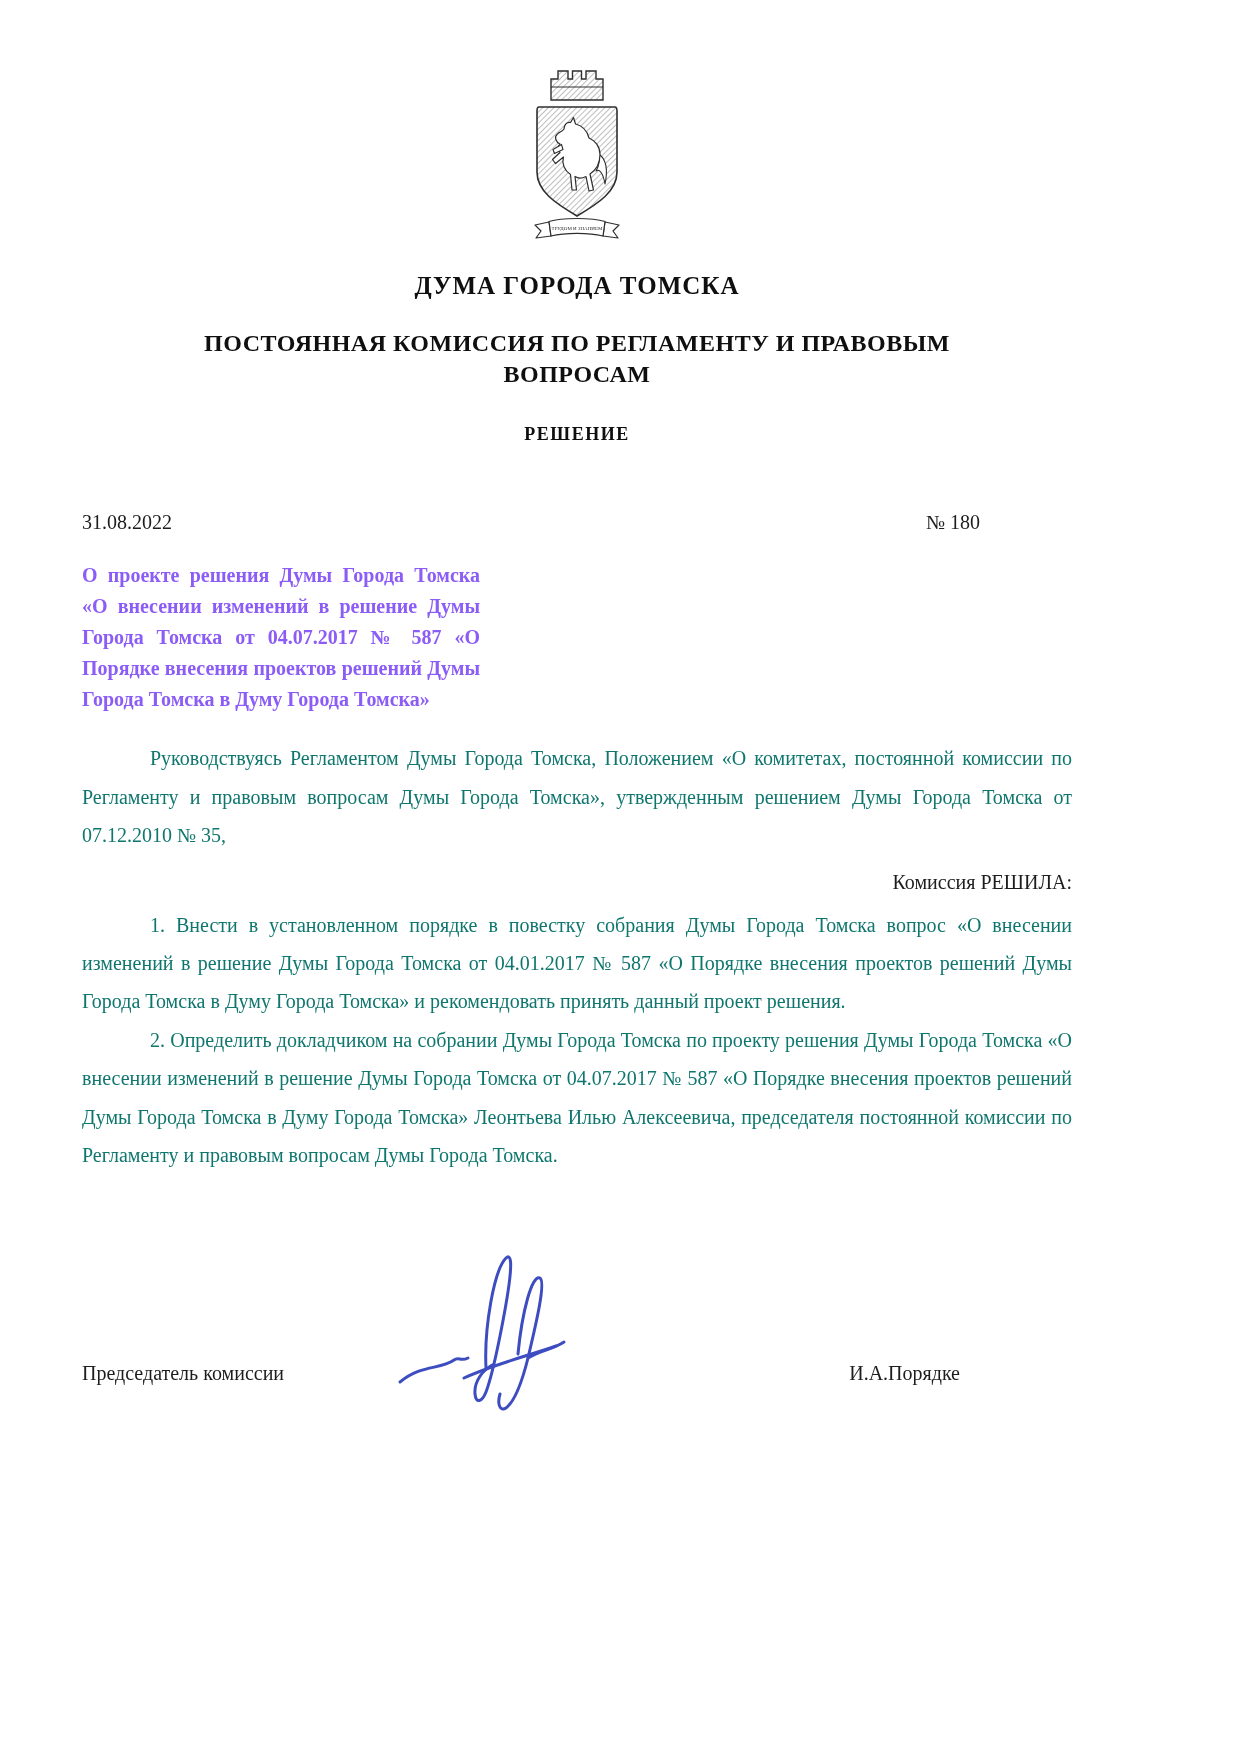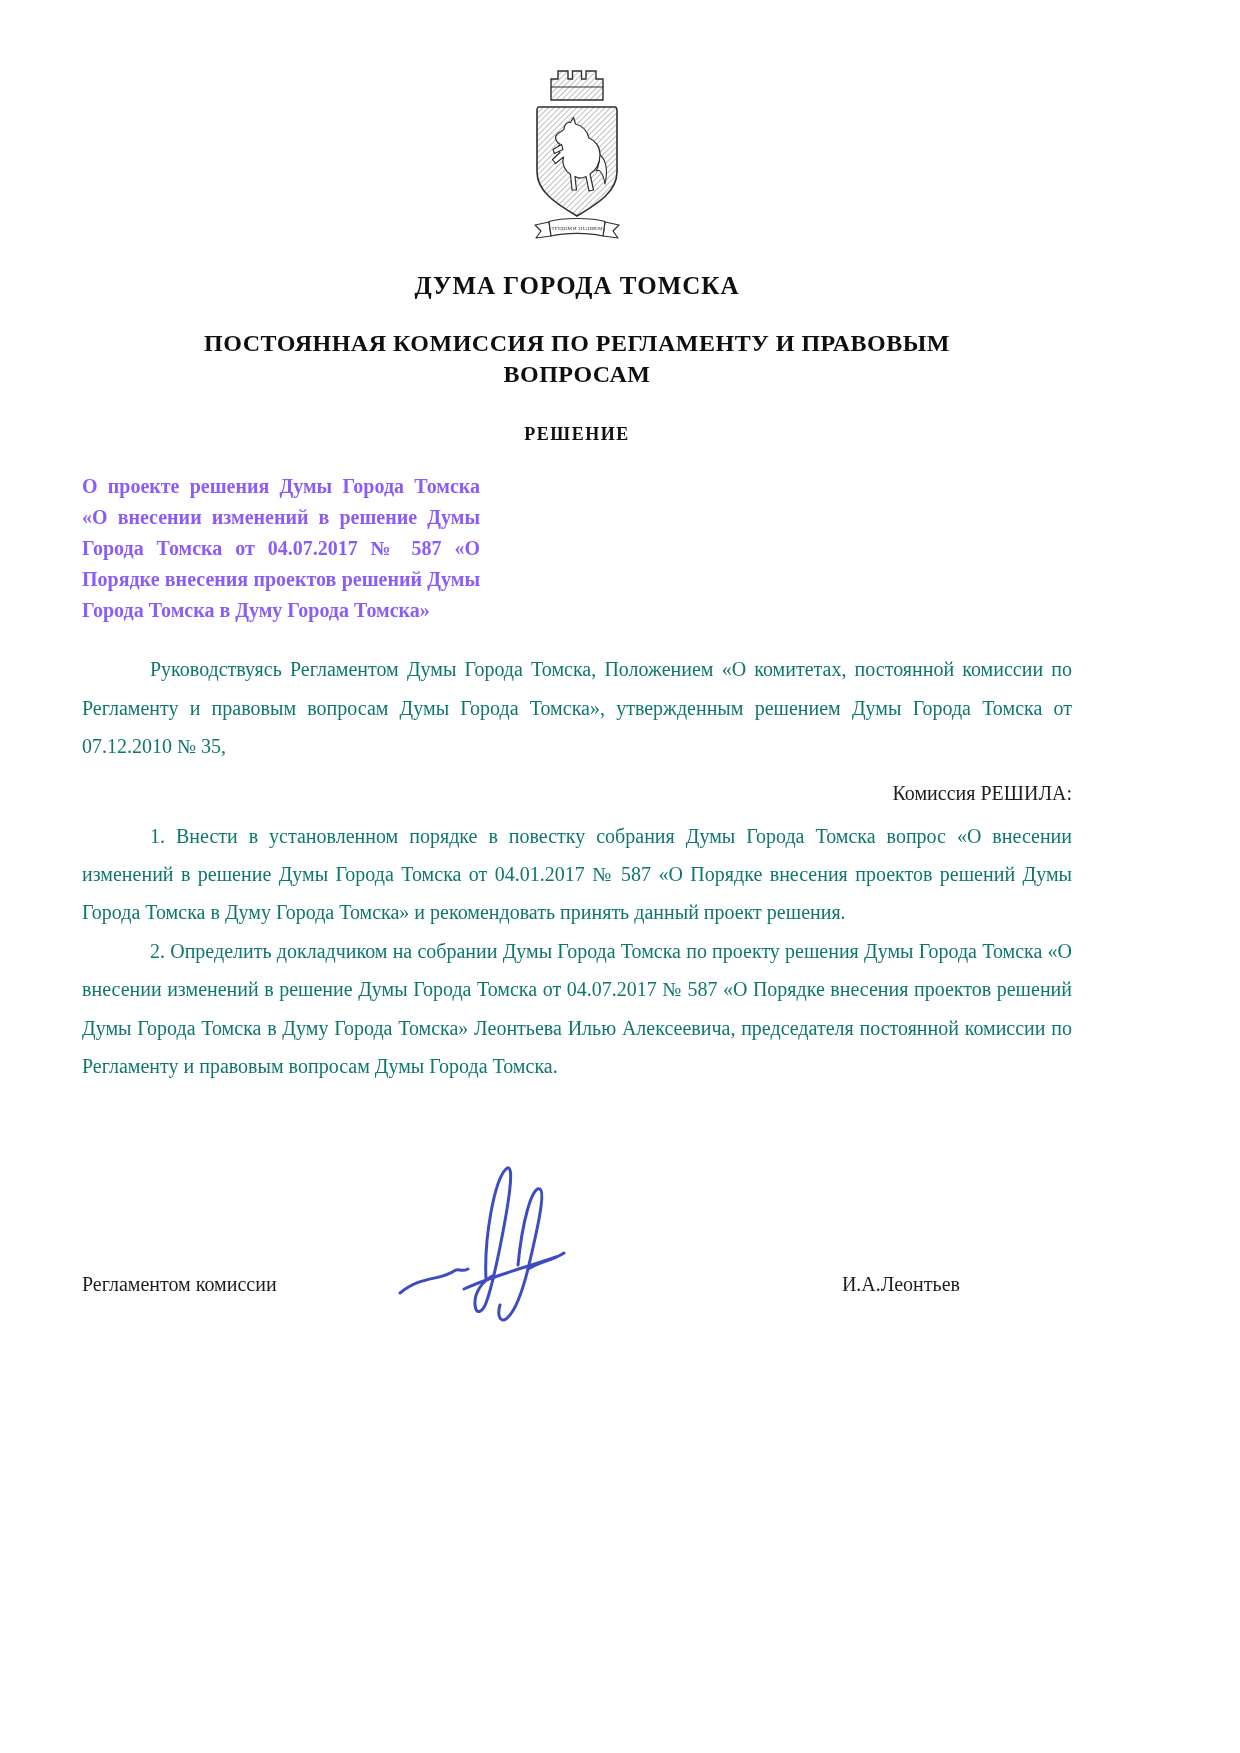--- a/index.html
+++ b/index.html
@@ -86,38 +86,42 @@
         </g>
       </svg>
     </div>
 
     <h1 class="org">ДУМА ГОРОДА ТОМСКА</h1>
 
     <h2 class="commission">ПОСТОЯННАЯ КОМИССИЯ ПО РЕГЛАМЕНТУ И ПРАВОВЫМ ВОПРОСАМ</h2>
 
     <h3 class="doctype">РЕШЕНИЕ</h3>
 
+    <div class="meta">
+      <span class="date">31.08.2022</span>
+      <span class="number">№ 180</span>
+    </div>
 
     <p class="subject">О проекте решения Думы Города Томска «О внесении изменений в решение Думы Города Томска от 04.07.2017 № 587 «О Порядке внесения проектов решений Думы Города Томска в Думу Города Томска»</p>
 
     <p class="para preamble">Руководствуясь Регламентом Думы Города Томска, Положением «О комитетах, постоянной комиссии по Регламенту и правовым вопросам Думы Города Томска», утвержденным решением Думы Города Томска от 07.12.2010 № 35,</p>
 
     <p class="resolved">Комиссия РЕШИЛА:</p>
 
     <p class="para item">1. Внести в установленном порядке в повестку собрания Думы Города Томска вопрос «О внесении изменений в решение Думы Города Томска от 04.01.2017 № 587 «О Порядке внесения проектов решений Думы Города Томска в Думу Города Томска» и рекомендовать принять данный проект решения.</p>
     <p class="para item">2. Определить докладчиком на собрании Думы Города Томска по проекту решения Думы Города Томска «О внесении изменений в решение Думы Города Томска от 04.07.2017 № 587 «О Порядке внесения проектов решений Думы Города Томска в Думу Города Томска» Леонтьева Илью Алексеевича, председателя постоянной комиссии по Регламенту и правовым вопросам Думы Города Томска.</p>
 
     <div class="sig-row">
-      <span class="sig-role">Регламентом комиссии</span>
+      <span class="sig-role">Председатель комиссии</span>
       <svg class="sig-ink" width="200" height="190" viewBox="0 0 200 190">
         <g fill="none" stroke="#3d4cc0" stroke-width="3" stroke-linecap="round" stroke-linejoin="round">
           <path d="M6 146 C28 128 46 134 60 124 C65 120 66 126 74 122"></path>
           <path d="M92 132 C90 92 100 34 112 22 C122 13 114 60 106 100 C102 120 98 140 92 156 C88 166 82 168 81 158 C80 146 88 134 100 128"></path>
           <path d="M124 118 C128 76 138 38 146 42 C152 46 142 88 134 122 C128 146 120 166 112 172 C106 176 103 168 106 158"></path>
           <path d="M70 142 C100 128 134 120 162 110"></path>
           <path d="M134 122 C146 114 158 114 170 106"></path>
         </g>
       </svg>
-      <span class="sig-name">И.А.Леонтьев</span>
+      <span class="sig-name">И.А.Порядке</span>
     </div>
 
   </div>
 </div>
 
 </body></html>

